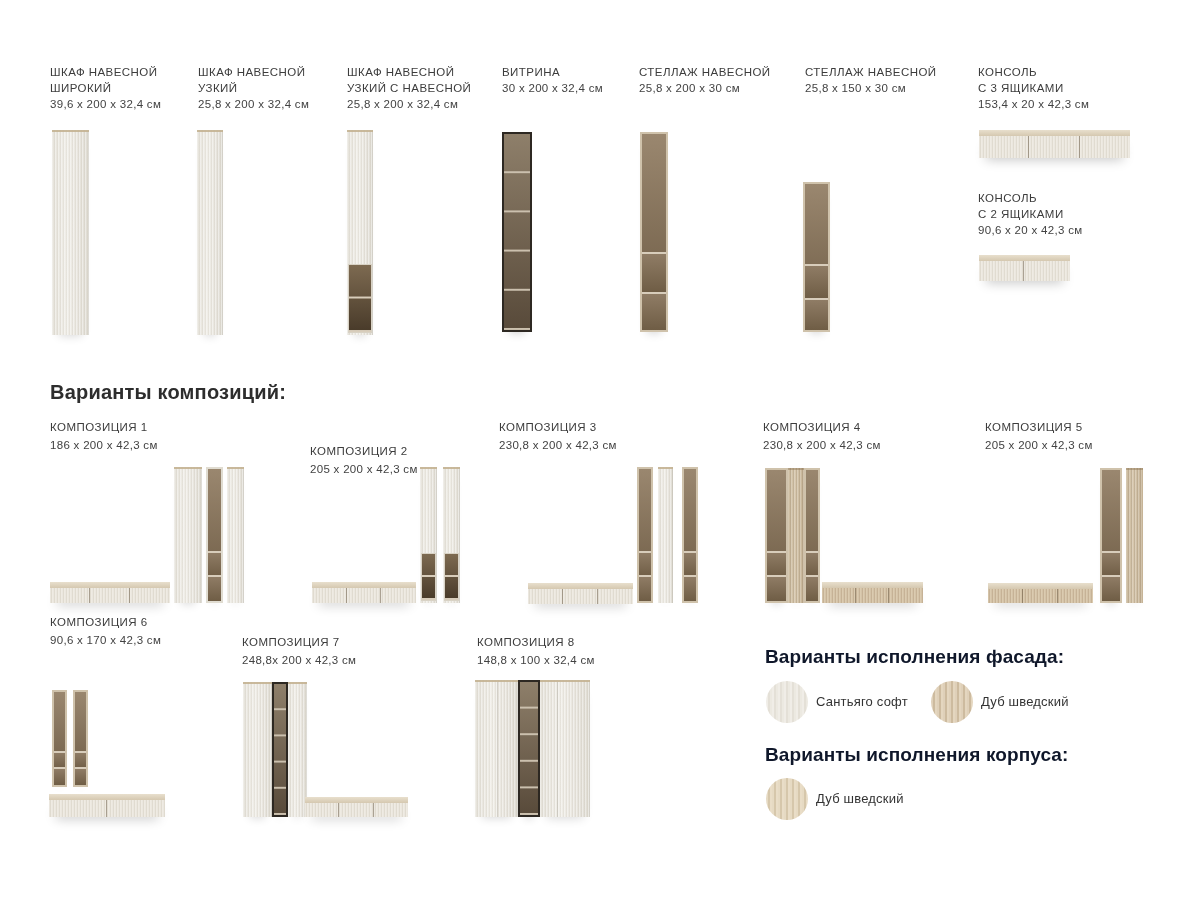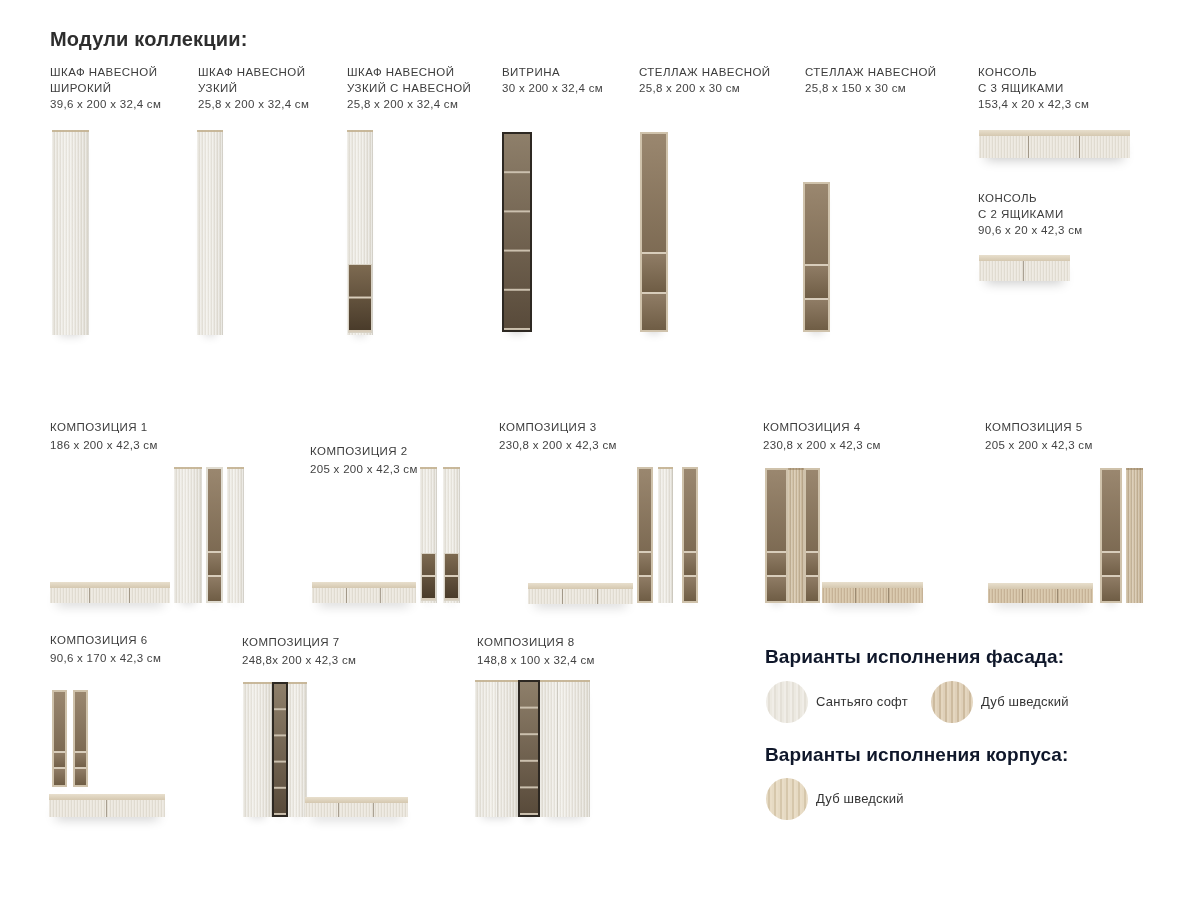--- a/index.html
+++ b/index.html
@@ -52,21 +52,20 @@
   .sw-soft{background:repeating-linear-gradient(90deg,#f0ede7 0 2px,#e4e0d7 2px 4px,#ece9e1 4px 6px);}
   .sw-oak{background:repeating-linear-gradient(90deg,#dfd0b9 0 2px,#cdbb9f 2px 4px,#e4d6bf 4px 6px);}
   .sw-oak2{background:repeating-linear-gradient(90deg,#e6dac3 0 2px,#d6c7ab 2px 4px,#e9ddc7 4px 6px);}
   .swl{position:absolute;font-size:13px;color:#333333;letter-spacing:.2px;white-space:nowrap;}
 </style>
 </head>
 <body>
 
 <div class="canvas">
 
-  <div class="h1" style="left:50px;top:28px">Модули коллекции:</div>
 
   <div class="mt" style="left:50px;top:64px">
     <div class="l">ШКАФ НАВЕСНОЙ</div>
     <div class="l">ШИРОКИЙ</div>
     <div class="l dims">39,6 x 200 x 32,4 см</div>
   </div>
   <div class="mt" style="left:198px;top:64px">
     <div class="l">ШКАФ НАВЕСНОЙ</div>
     <div class="l">УЗКИЙ</div>
     <div class="l dims">25,8 x 200 x 32,4 см</div>
@@ -118,20 +117,21 @@
   </div>
   <div class="fz con con-w con3" style="left:979px;top:130px;width:151px;height:28px">
     <span class="ctop"></span>
     <span class="cfront"></span>
   </div>
   <div class="fz con con-w con2" style="left:979px;top:255px;width:91px;height:26px">
     <span class="ctop"></span>
     <span class="cfront"></span>
   </div>
 
+  <div class="h1" style="left:50px;top:381px">Варианты композиций:</div>
 
   <div class="mt" style="left:50px;top:419px">
     <div class="l">КОМПОЗИЦИЯ 1</div>
     <div class="l dims" style="margin-top:2px">186 x 200 x 42,3 см</div>
   </div>
   <div class="mt" style="left:310px;top:443px">
     <div class="l">КОМПОЗИЦИЯ 2</div>
     <div class="l dims" style="margin-top:2px">205 x 200 x 42,3 см</div>
   </div>
   <div class="mt" style="left:499px;top:419px">
@@ -200,21 +200,21 @@
   <div class="fz con con-o con3" style="left:988px;top:583px;width:105px;height:20px">
     <span class="ctop"></span>
       <span class="cfront"></span>
   </div>
   <div class="fz stl" style="left:1100px;top:468px;width:22px;height:135px">
     <i style="bottom:24px;height:24px"></i>
     <i style="bottom:0;height:24px"></i>
   </div>
   <div class="fz cwood" style="left:1126px;top:468px;width:17px;height:135px"></div>
 
-  <div class="mt" style="left:50px;top:632px">
+  <div class="mt" style="left:50px;top:614px">
     <div class="l">КОМПОЗИЦИЯ 6</div>
     <div class="l dims" style="margin-top:2px">90,6 x 170 x 42,3 см</div>
   </div>
   <div class="mt" style="left:242px;top:634px">
     <div class="l">КОМПОЗИЦИЯ 7</div>
     <div class="l dims" style="margin-top:2px">248,8x 200 x 42,3 см</div>
   </div>
   <div class="mt" style="left:477px;top:634px">
     <div class="l">КОМПОЗИЦИЯ 8</div>
     <div class="l dims" style="margin-top:2px">148,8 x 100 x 32,4 см</div>

